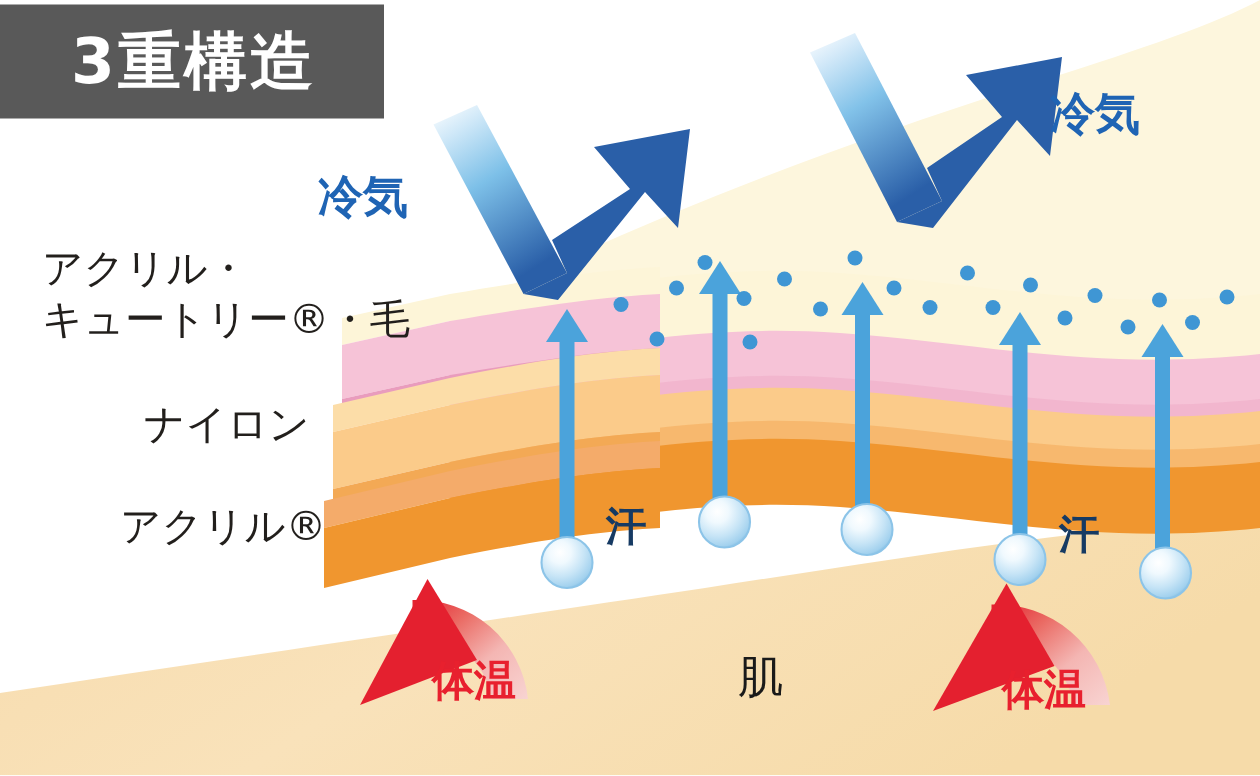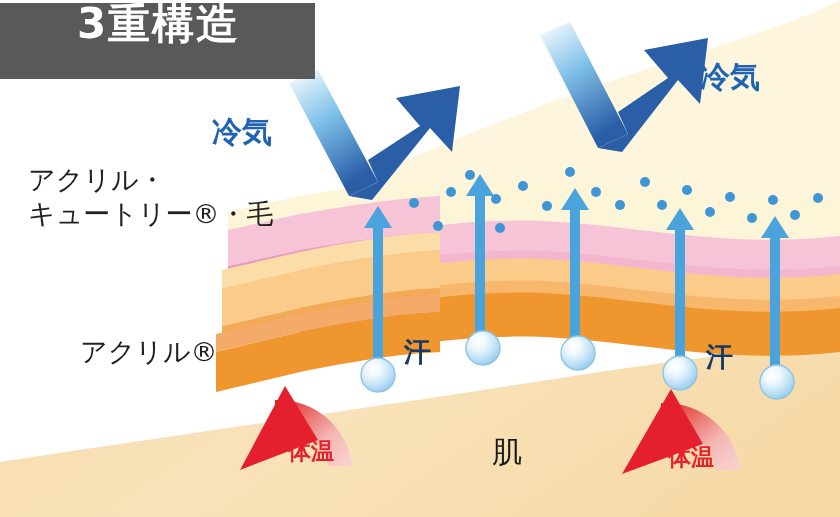--- a/index.html
+++ b/index.html
@@ -23,24 +23,25 @@
     top: 0;
     width: 840px;
     height: 517px;
   }
 
   
   .title-badge {
     position: absolute;
     left: 0px;
     top: 3px;
-    width: 315px;
+    width: 256px;
     height: 76px;
     background: #595959;
     display: flex;
+    align-items: center;
     justify-content: center;
     box-sizing: border-box;
     padding-left: 2px;
   }
   .title-badge .title-text {
     color: #ffffff;
     font-size: 42px;
     font-weight: bold;
     letter-spacing: 2px;
     line-height: 1;
@@ -73,21 +74,21 @@
     font-weight: bold;
     text-align: right;
   }
   .anno-sweat {
     color: #163a63;
     font-size: 27px;
     font-weight: bold;
   }
   .anno-heat {
     color: #e8202e;
-    font-size: 23px;
+    font-size: 28px;
     font-weight: bold;
   }
   .anno-skin {
     color: #1a1a1a;
     font-size: 30px;
   }
   #cool-left  { left: 212px; top: 117px; }
   #cool-right { left: 700px; top: 62px; }
   #sweat-left  { left: 404px; top: 338px; }
   #sweat-right { left: 706px; top: 343px; }
@@ -307,20 +308,23 @@
 
   <div class="title-badge">
     <span class="title-text">3重構造</span>
   </div>
 
   <div class="layer-label" id="label-acrylic">
     <span class="l1">アクリル・</span>
     <span class="l2">キュートリー®・毛</span>
   </div>
 
+  <div class="layer-label" id="label-nylon">
+    <span>ナイロン</span>
+  </div>
 
   <div class="layer-label" id="label-danlon">
     <span>アクリル®</span>
   </div>
 
   <div class="anno anno-cool" id="cool-left">冷気</div>
   <div class="anno anno-cool" id="cool-right">冷気</div>
 
   <div class="anno anno-sweat" id="sweat-left">汗</div>
   <div class="anno anno-sweat" id="sweat-right">汗</div>

